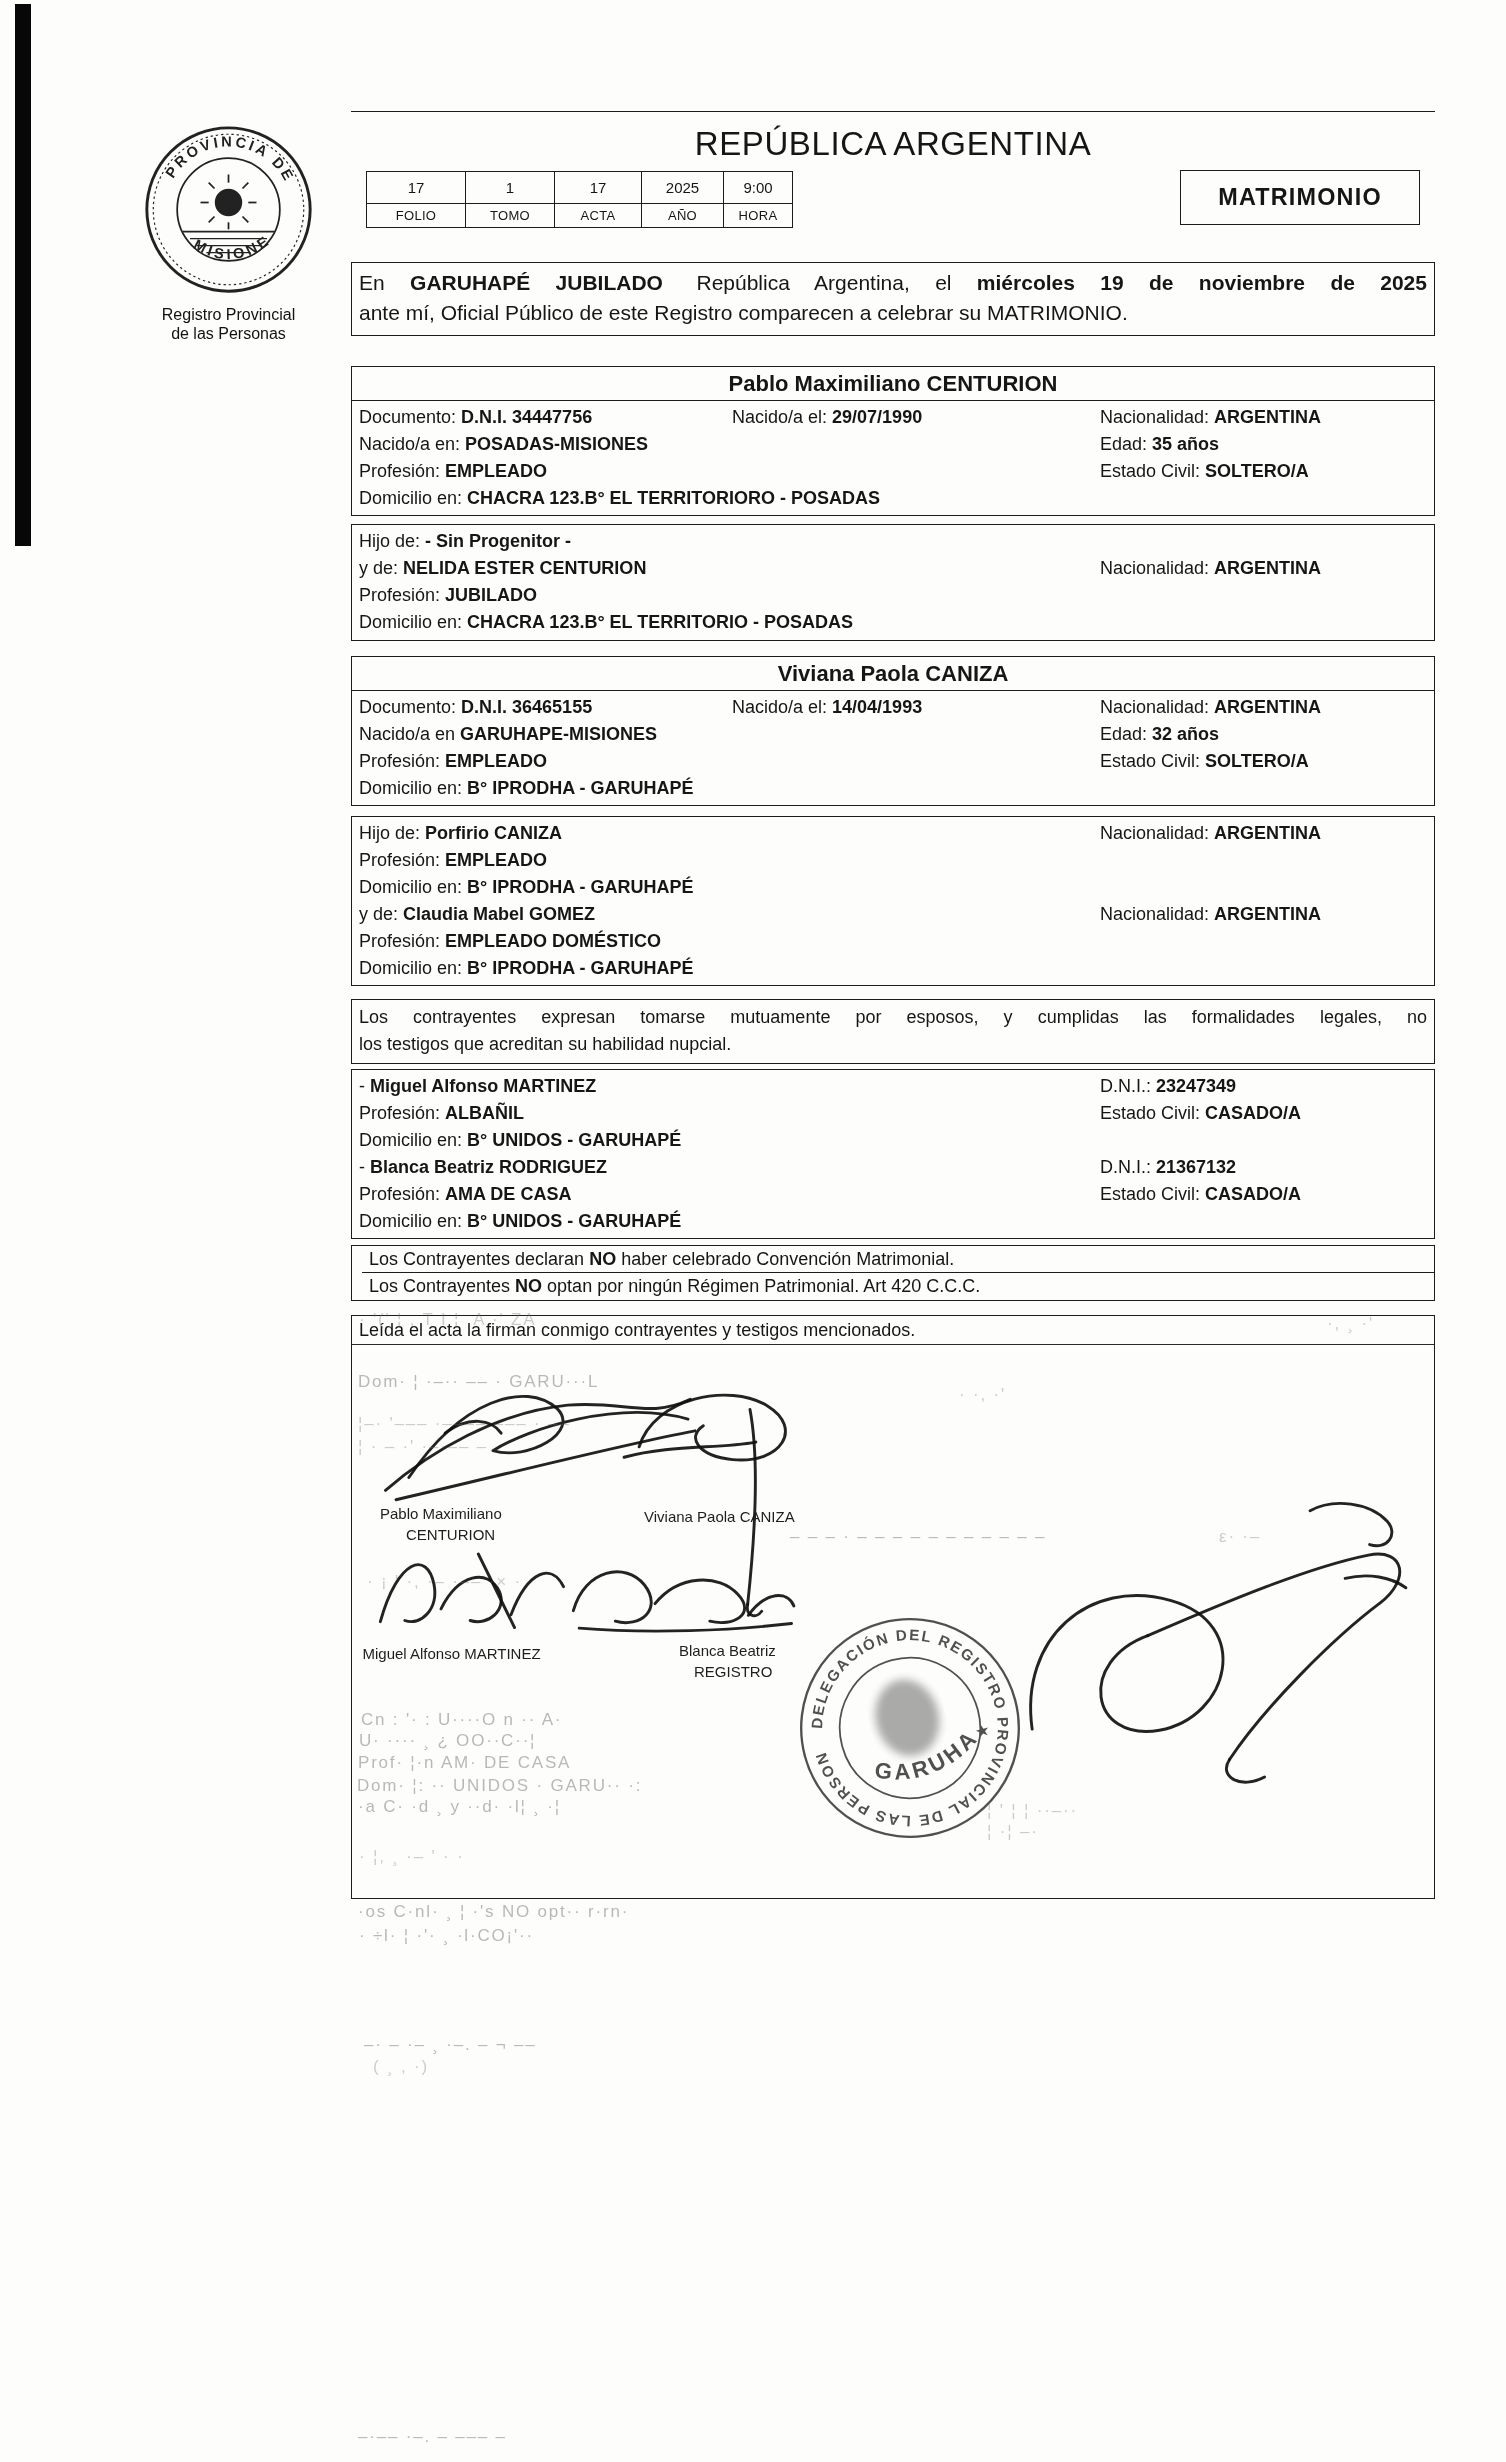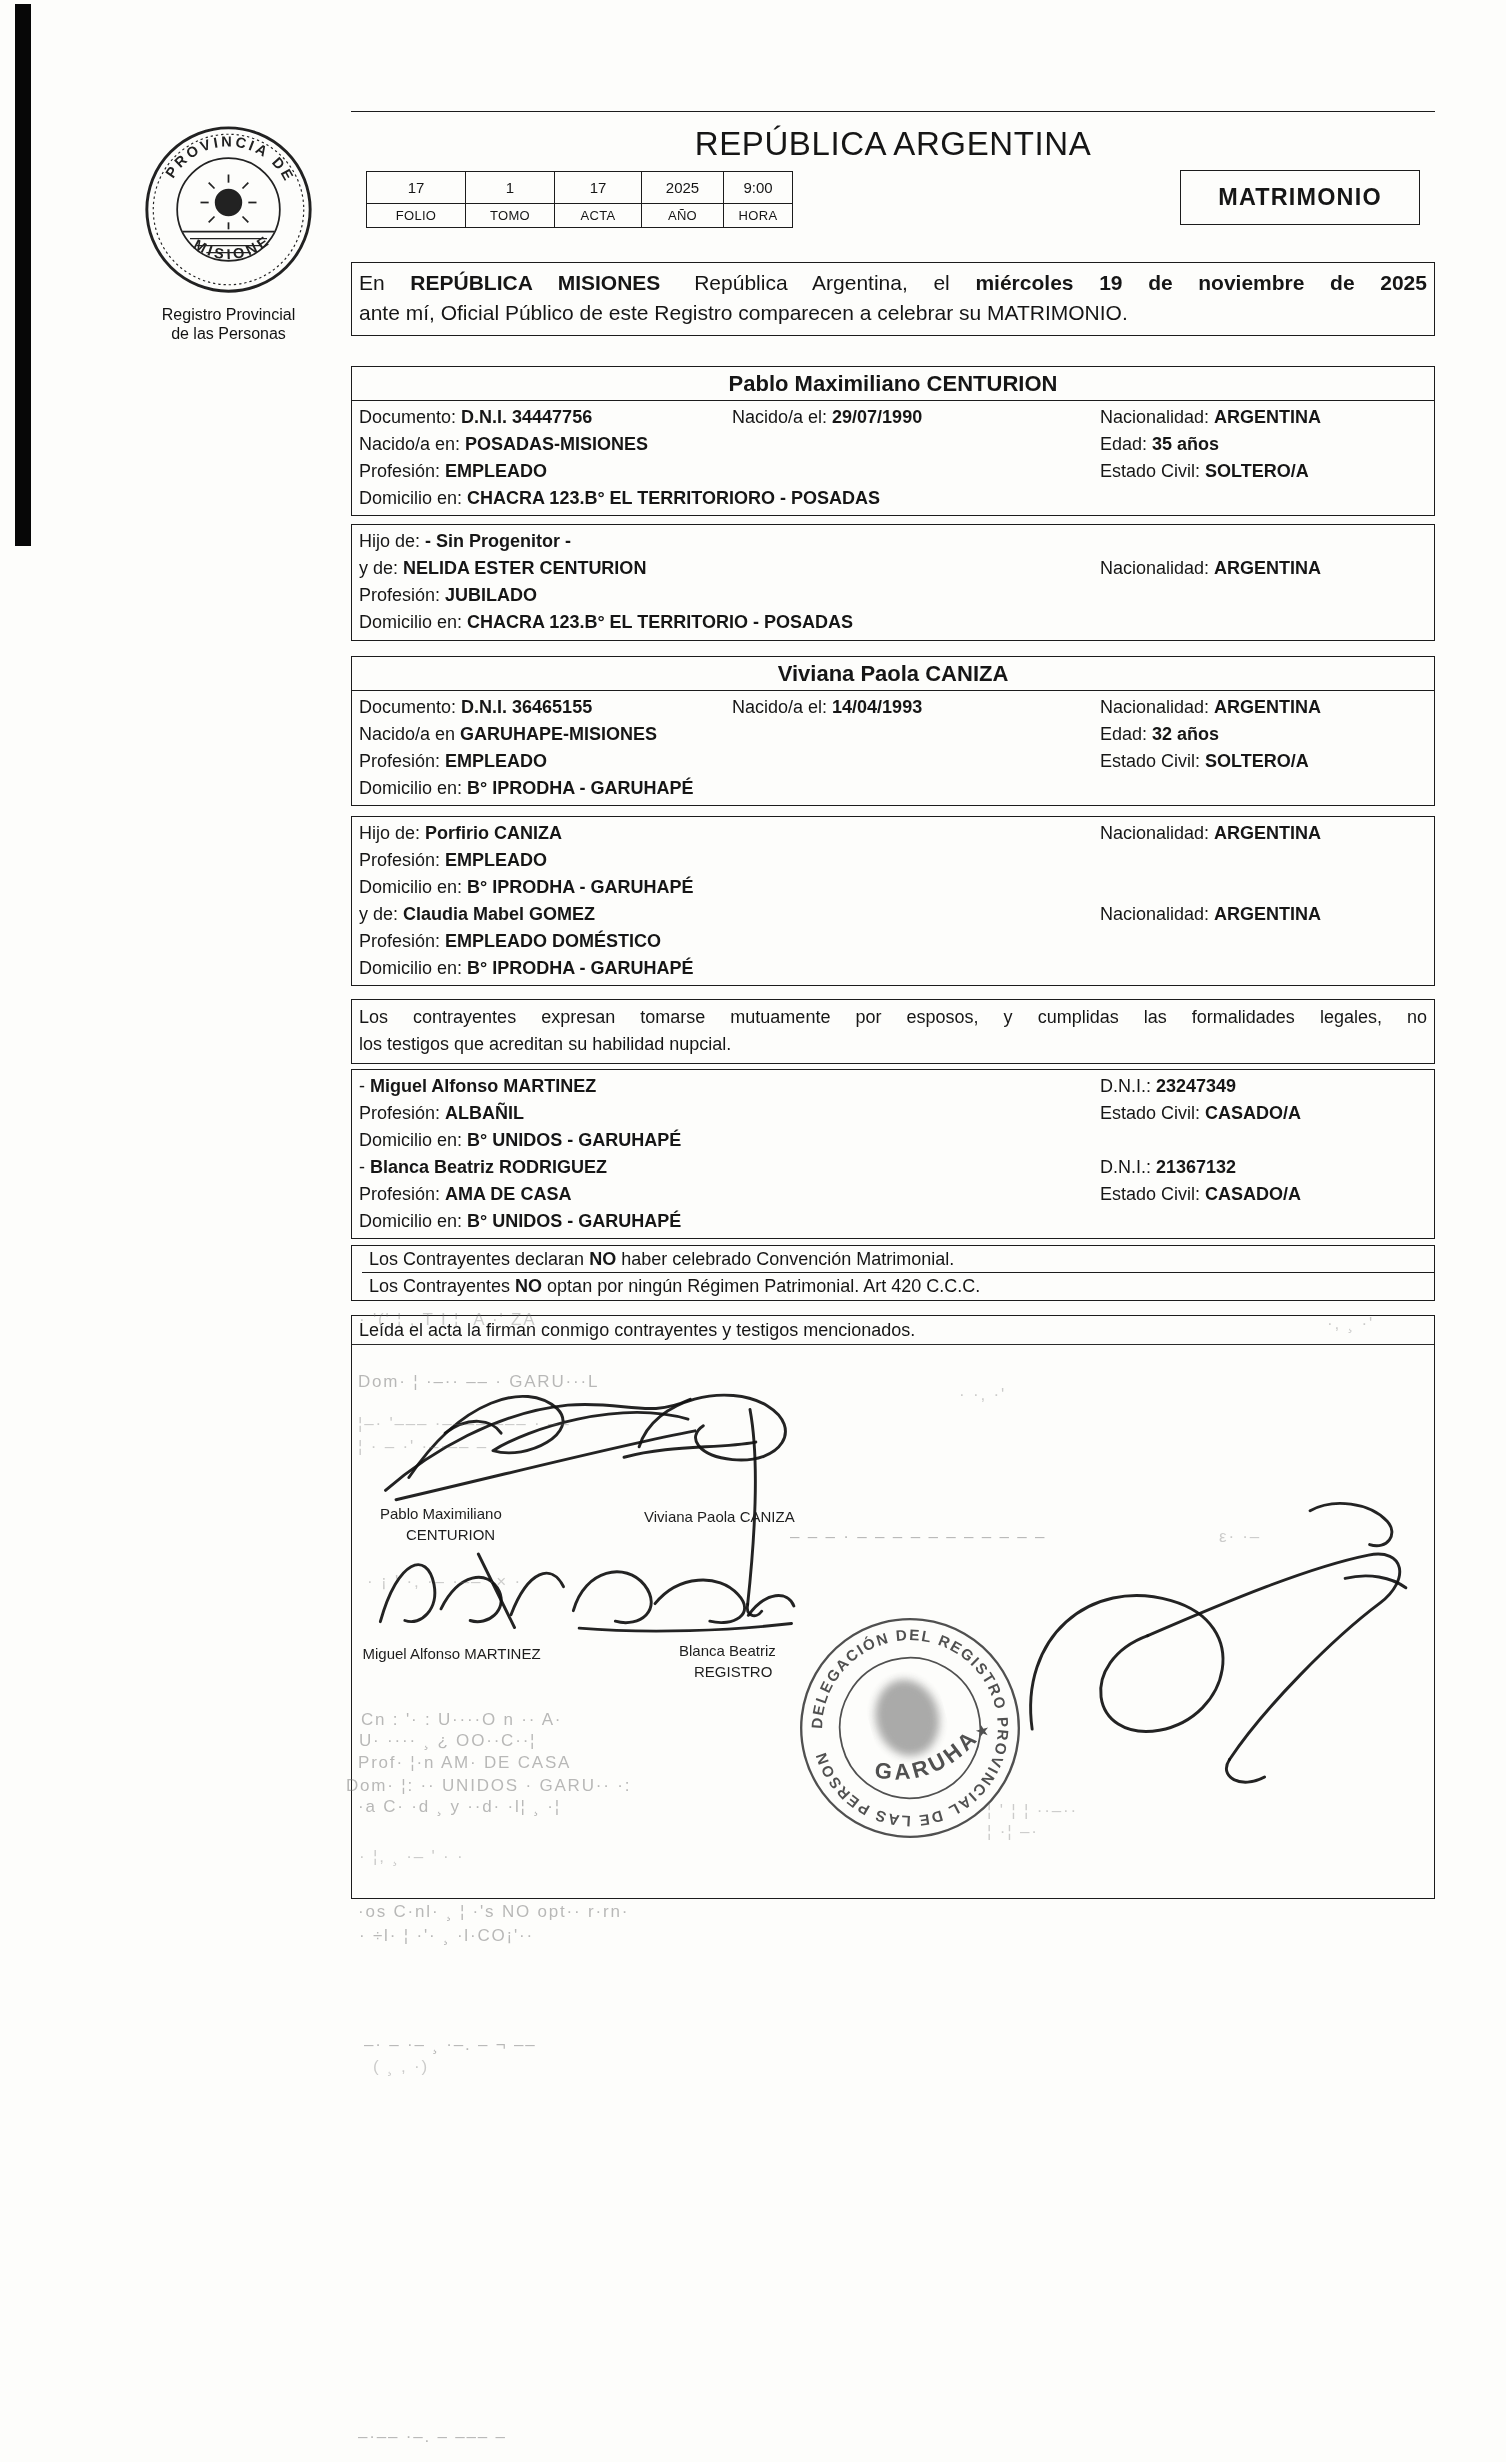--- a/index.html
+++ b/index.html
@@ -134,21 +134,21 @@
           <td>AÑO</td>
           <td>HORA</td>
         </tr>
       </tbody>
         </table>
       <div class="matrimonio-box">MATRIMONIO</div>
     </div>
 
     <div class="box intro">
       <div class="jline">
-        <span>En </span><span class="b" style="margin-right:8.2px;">REPÚBLICA MISIONES</span><span> República Argentina, el </span><span class="b">miércoles 19 de noviembre de 2025</span>
+        <span>En </span><span class="b" style="margin-right:8.2px;">GARUHAPÉ JUBILADO</span><span> República Argentina, el </span><span class="b">miércoles 19 de noviembre de 2025</span>
       </div>
       <div>ante mí, Oficial Público de este Registro comparecen a celebrar su MATRIMONIO.</div>
     </div>
 
     <div class="box sec-fields">
       <div class="name-h">Pablo Maximiliano CENTURION</div>
       <div class="rows">
         <div class="row">
           <span><span class="lbl">Documento: </span><span class="val">D.N.I. 34447756</span></span>
           <span class="cm"><span class="lbl">Nacido/a el: </span><span class="val">29/07/1990</span></span>
@@ -348,21 +348,21 @@
 
   <span class="ghost" style="left:358px; top:1372px;">Dom· ¦ ·–·· –– ·  GARU···L</span>
   <span class="ghost light" style="left:959px; top:1385px;">· ·, ·'</span>
   <span class="ghost light" style="left:358px; top:1414px;">¦–· '––– ·–––– ––– · ––</span>
   <span class="ghost light" style="left:358px; top:1437px;">¦ · – ·' ·–·–– –</span>
   <span class="ghost" style="left:790px; top:1527px;">– – – · – – – – – – – – – – –</span>
   <span class="ghost light" style="left:367px; top:1572px;">· ¡ ' ·, ·– ·–– ·× ·</span>
   <span class="ghost" style="left:361px; top:1710px;">Cn : '· : U····O n ·· A·</span>
   <span class="ghost" style="left:359px; top:1731px;">U· ···· ¸ ¿ OO··C··¦</span>
   <span class="ghost" style="left:358px; top:1753px;">Prof· ¦·n AM· DE CASA</span>
-  <span class="ghost" style="left:346px; top:1776px;">Dom· ¦: ·· UNIDOS · GARU·· ·:</span>
+  <span class="ghost" style="left:357px; top:1776px;">Dom· ¦: ·· UNIDOS · GARU·· ·:</span>
   <span class="ghost" style="left:358px; top:1797px;">·a C· ·d ¸ y ··d· ·l¦ ¸ ·¦</span>
   <span class="ghost" style="left:358px; top:1874px;margin-top:28px;">·os C·nl· ¸ ¦ ·'s NO opt·· r·rn·</span>
   <span class="ghost light" style="left:987px; top:1801px;">¦ ' ¦ ¦ ··–··</span>
   <span class="ghost light" style="left:987px; top:1822px;">¦ ·¦ –·</span>
   <span class="ghost light" style="left:359px; top:1847px;">· ¦, ¸ ·– ' · ·</span>
   <span class="ghost" style="left:359px; top:1926px;">· ÷l· ¦ ·'· ¸ ·l·CO¡'··</span>
   <span class="ghost" style="left:364px; top:2035px;">–· – ·– ¸ ·–. – ¬ ––</span>
   <span class="ghost light" style="left:373px; top:2057px;">( ¸ , ·)</span>
   <span class="ghost" style="left:358px; top:2427px;">–·–– ·–. – ––– –</span>
   <span class="ghost light" style="left:359px; top:1310px;">· '(' ¦ , T I ¦ .A ·' ZA</span>

